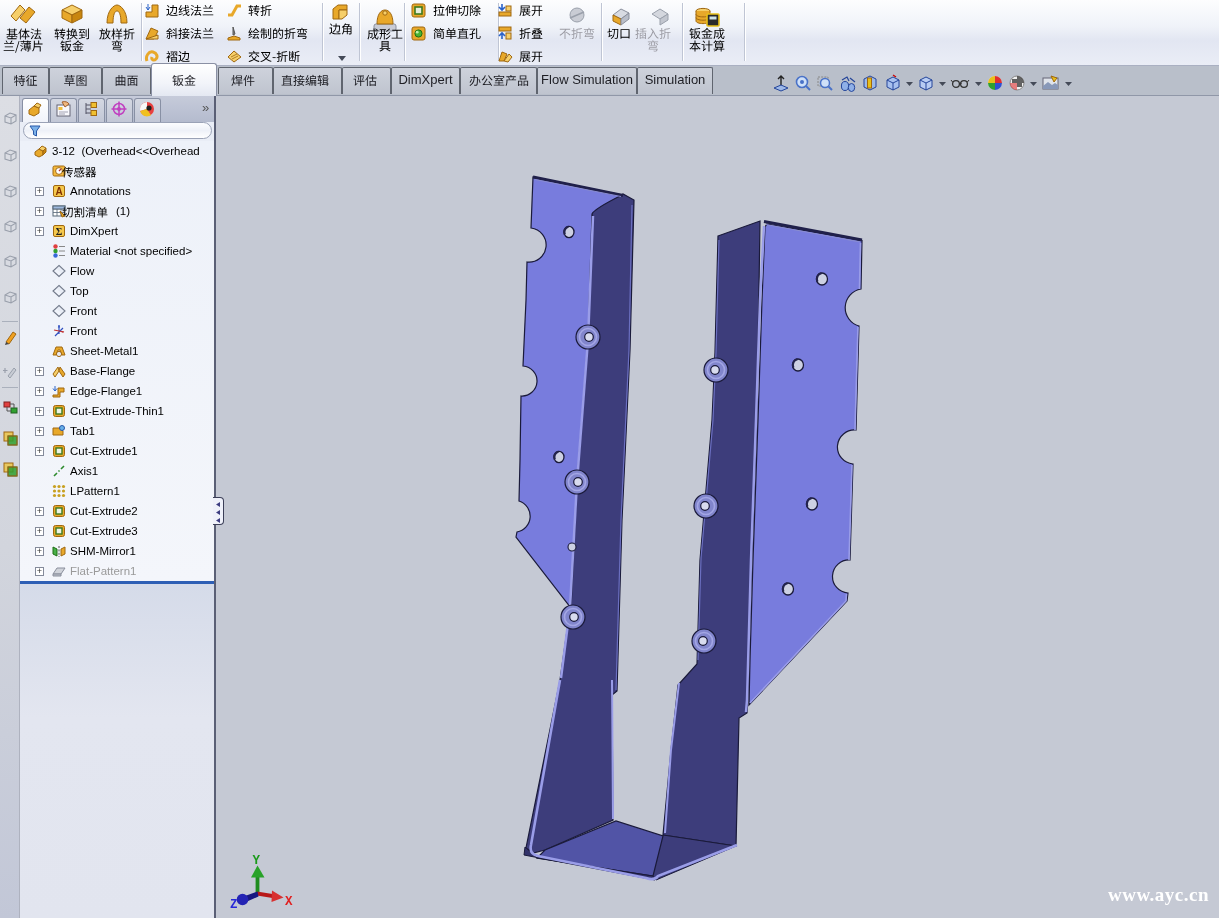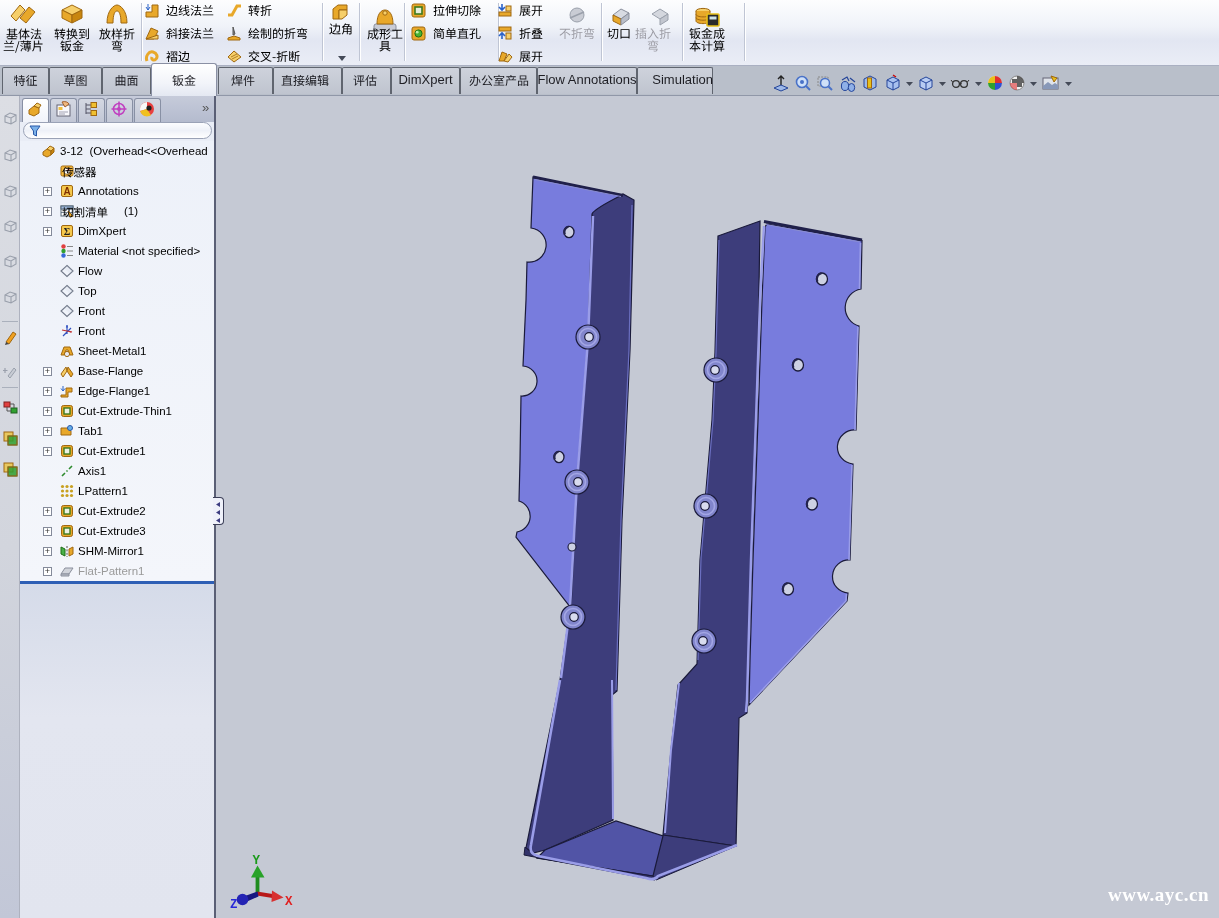--- a/index.html
+++ b/index.html
@@ -10,21 +10,21 @@
 .tabactive{position:absolute;top:-3px;height:33px;background:linear-gradient(#ffffff,#f2f4f9 60%,#e4e8f2);border:1px solid #8a90a4;border-bottom:none;border-radius:3px 3px 0 0;z-index:3}
 .ltxt{position:absolute;font-size:13px;color:#1e1e24;white-space:nowrap}
 #leftstrip{left:0;top:96px;width:20px;height:822px;background:linear-gradient(180deg,#dcdee4 0%,#d2d5dd 55%,#c2c7d7 100%);border-right:1px solid #aeb2bf}
 #panel{left:20px;top:96px;width:194px;height:822px;background:#eef1f9;overflow:hidden}
 #ptabs{position:absolute;left:0;top:0;width:194px;height:26px;background:linear-gradient(#c6cbda,#b4bbce)}
 .ptab{position:absolute;top:2px;width:27px;height:24px;background:linear-gradient(#d4d8e2,#c2c7d6);border:1px solid #8890a4;border-bottom:none;border-radius:3px 3px 0 0}
 .ptabactive{background:linear-gradient(#ffffff,#f0f3fa);border:1px solid #8890a4;border-bottom:none}
 #filterrow{position:absolute;left:0;top:26px;width:194px;height:19px;background:#e9edf6}
 #filterpill{position:absolute;left:3px;top:0px;width:189px;height:17px;background:linear-gradient(#fcfdff,#eef1f8 50%,#ffffff);border:1px solid #9aa2b6;border-radius:9px}
 #tree{position:absolute;left:0;top:45px;width:194px;height:440px;background:linear-gradient(#edf1f9,#f4f6fb)}
-.trow{position:absolute;left:16px;width:214px;height:20px;font-size:11.5px;color:#000;line-height:20px;white-space:nowrap}
+.trow{position:absolute;left:8px;width:214px;height:20px;font-size:11.5px;color:#000;line-height:20px;white-space:nowrap}
 .plus{position:absolute;left:7px;top:5.5px;width:9px;height:9px;background:#fff;border:1px solid #848a9a;font-size:9px;line-height:7px;text-align:center;color:#333}
 .ticon{position:absolute;left:23px;top:2px;width:16px;height:16px}
 .ttxt{position:absolute;left:42px;top:0}
 #rollback{position:absolute;left:0px;top:485px;width:194px;height:3px;background:#2e5fb5}
 #panelbottom{position:absolute;left:0;top:488px;width:194px;height:334px;background:linear-gradient(#d5dbe9,#e3e6f0 40%,#e2e5ef)}
 #pborder{left:214px;top:96px;width:2px;height:822px;background:#5a5f75}
 #viewport{left:216px;top:96px;width:1003px;height:822px;background:#c5c9d4}
 #wm{position:absolute;left:1108px;top:884px;font-family:"Liberation Serif",serif;font-weight:bold;font-size:19px;color:#fff;z-index:20;letter-spacing:0.5px}
 #splitter{left:213px;top:497px;width:11px;height:28px;background:#eff1fa;border:1px solid #3c3f58;border-left:none;border-radius:0 4px 4px 0;z-index:5}
 #overlay{position:absolute;left:0;top:0;width:1219px;height:918px;z-index:40;pointer-events:none}
@@ -133,23 +133,23 @@
     <div class="tab" style="left:2px;width:47px"></div>
     <div class="tab" style="left:49px;width:53px"></div>
     <div class="tab" style="left:102px;width:49px"></div>
     <div class="tab" style="left:218px;width:55px"></div>
     <div class="tab" style="left:273px;width:69px"></div>
     <div class="tab" style="left:342px;width:49px"></div>
     <div class="tab" style="left:391px;width:69px"></div>
     <div class="ltxt" style="left:391px;width:69px;top:6px;text-align:center">DimXpert</div>
     <div class="tab" style="left:460px;width:77px"></div>
     <div class="tab" style="left:537px;width:100px"></div>
-    <div class="ltxt" style="left:537px;width:100px;top:6px;text-align:center">Flow Annotations</div>
+    <div class="ltxt" style="left:537px;width:100px;top:6px;text-align:center">Flow Simulation</div>
     <div class="tab" style="left:637px;width:76px"></div>
-    <div class="ltxt" style="left:637px;width:76px;top:6px;text-align:right">Simulation</div>
+    <div class="ltxt" style="left:637px;width:76px;top:6px;text-align:center">Simulation</div>
     <div class="tabactive" style="left:151px;width:66px"></div>
     <svg class="hicon" style="left:772px;top:8px" width="18" height="20" viewBox="0 0 18 20">
       <path d="M9 2 L9 12 M6 5 L9 2 L12 5" stroke="#222" stroke-width="1.4" fill="none"></path>
       <path d="M2 14 L9 11 L16 14 L9 17 Z" fill="#9db8e8" stroke="#24459a"></path>
     </svg>
     <svg class="hicon" style="left:794px;top:8px" width="18" height="20" viewBox="0 0 18 20">
       <circle cx="8" cy="8" r="5.5" fill="#cfe0f8" stroke="#4a72c8" stroke-width="1.6"></circle>
       <path d="M12 12 L16 16" stroke="#4a72c8" stroke-width="2"></path>
       <circle cx="8" cy="8" r="2" fill="#4a72c8"></circle>
     </svg>

